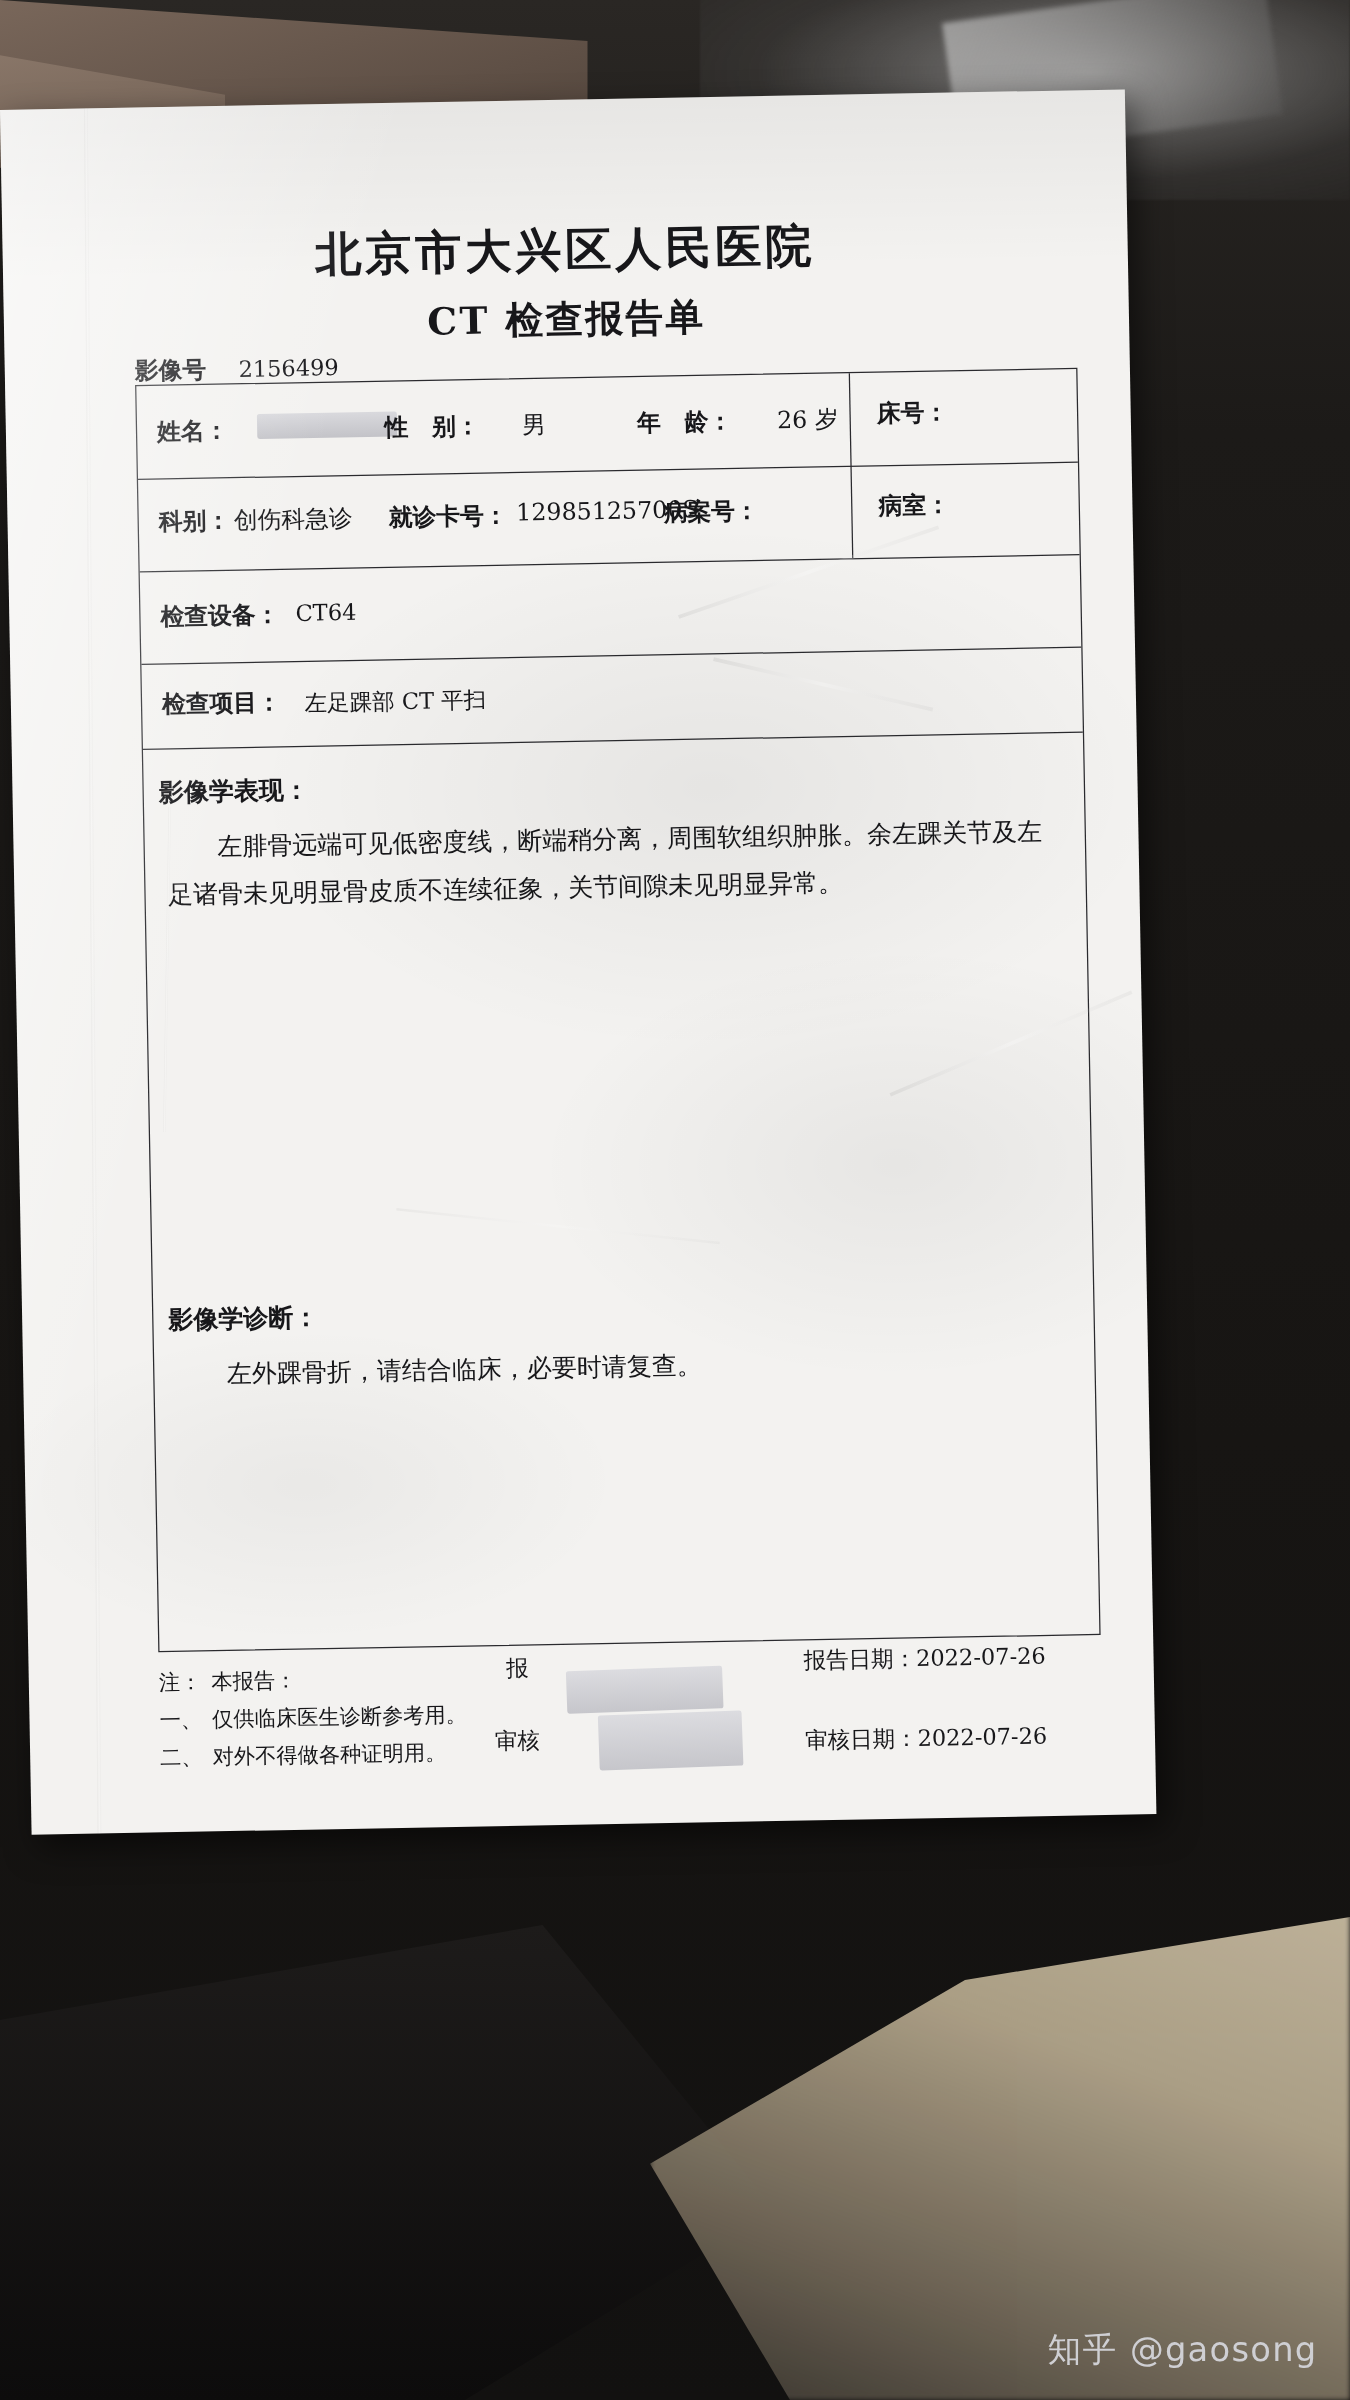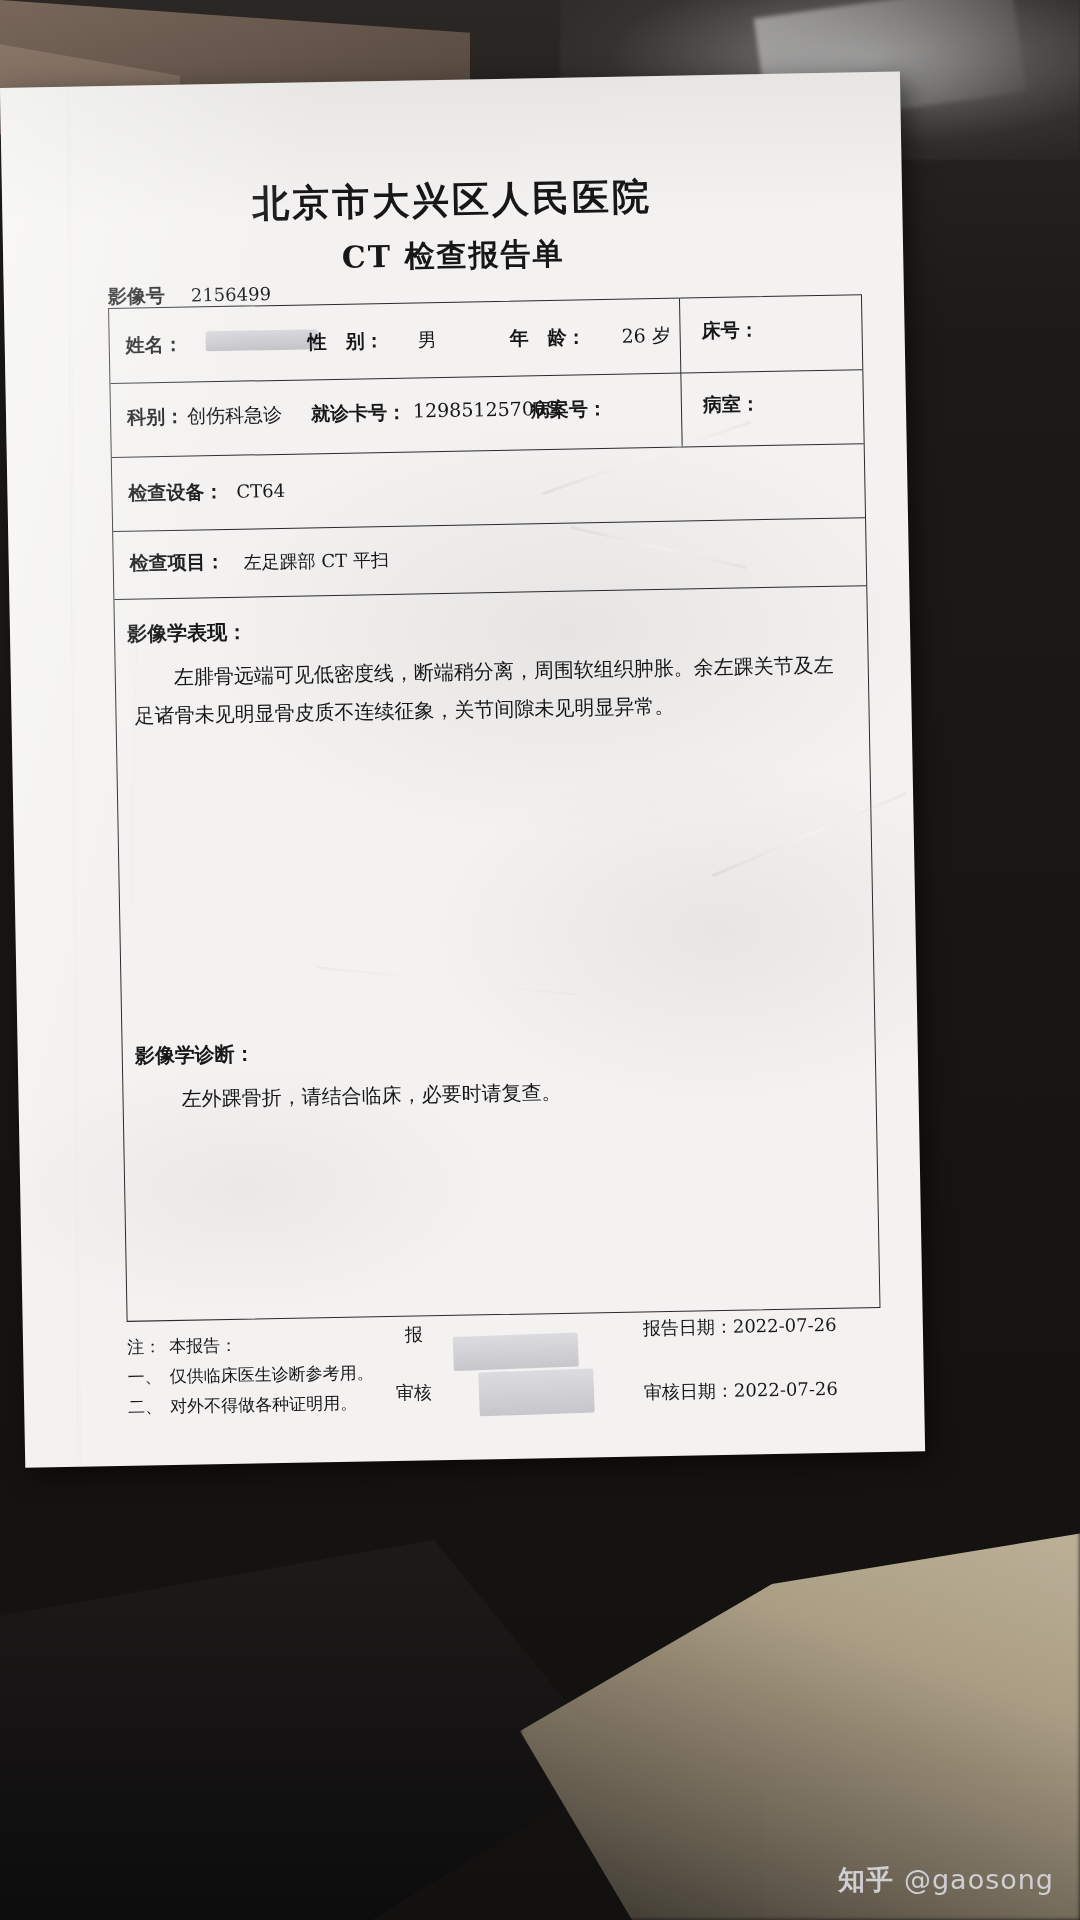--- a/index.html
+++ b/index.html
@@ -117,21 +117,21 @@
   .sig-redact{
     position:absolute;background:linear-gradient(180deg,#dcdce0,#c6c6cb);
     border-radius:2px;transform:rotate(-1deg);
   }
 
   .watermark{
     position:absolute;right:26px;bottom:22px;color:#cfcfd3;
     font-size:27px;font-family:"DejaVu Sans","Liberation Sans",sans-serif;
     letter-spacing:1px;
   }
-  .wm-logo{font-weight:bold;margin-right:10px;margin-top:28px;}
+  .wm-logo{font-weight:normal;margin-right:10px;margin-top:28px;}
 </style>
 </head>
 <body>
 
 <div class="scene">
   <div class="cardboard"></div>
   <div class="cardboard2"></div>
   <div class="plastic"></div>
   <div class="plastic2"></div>
   <div class="darkcloth"></div>

